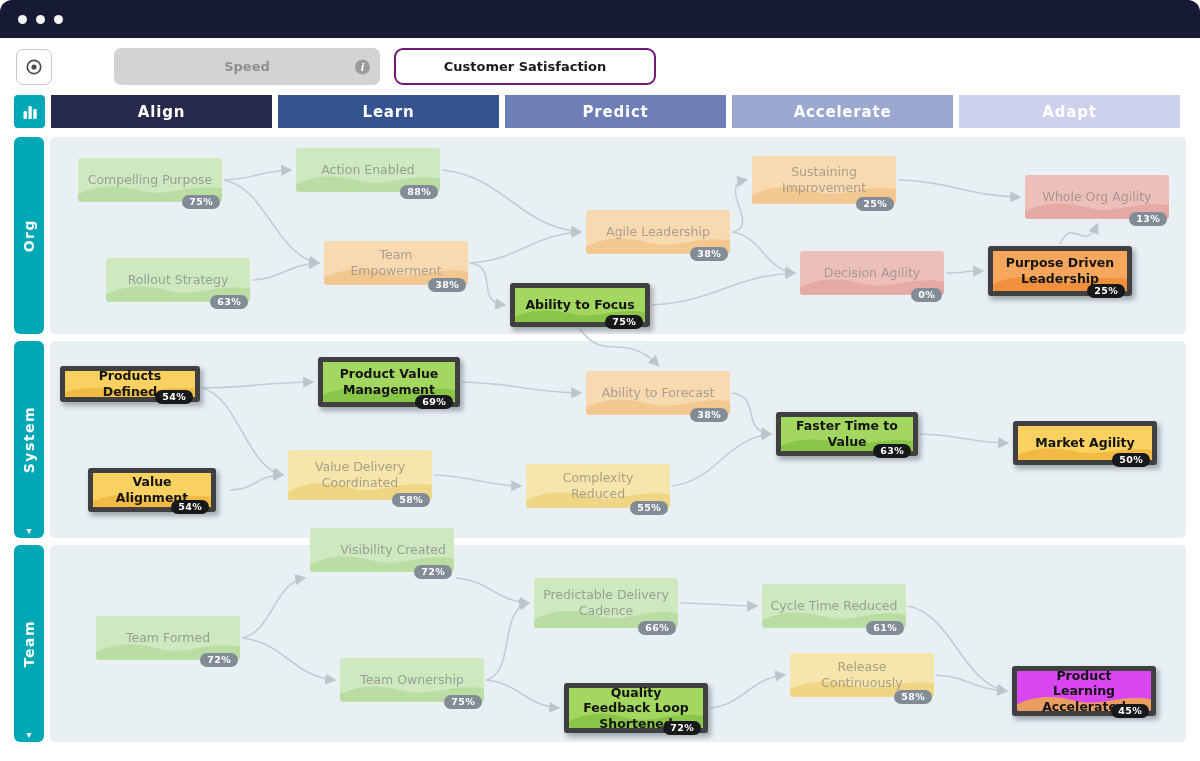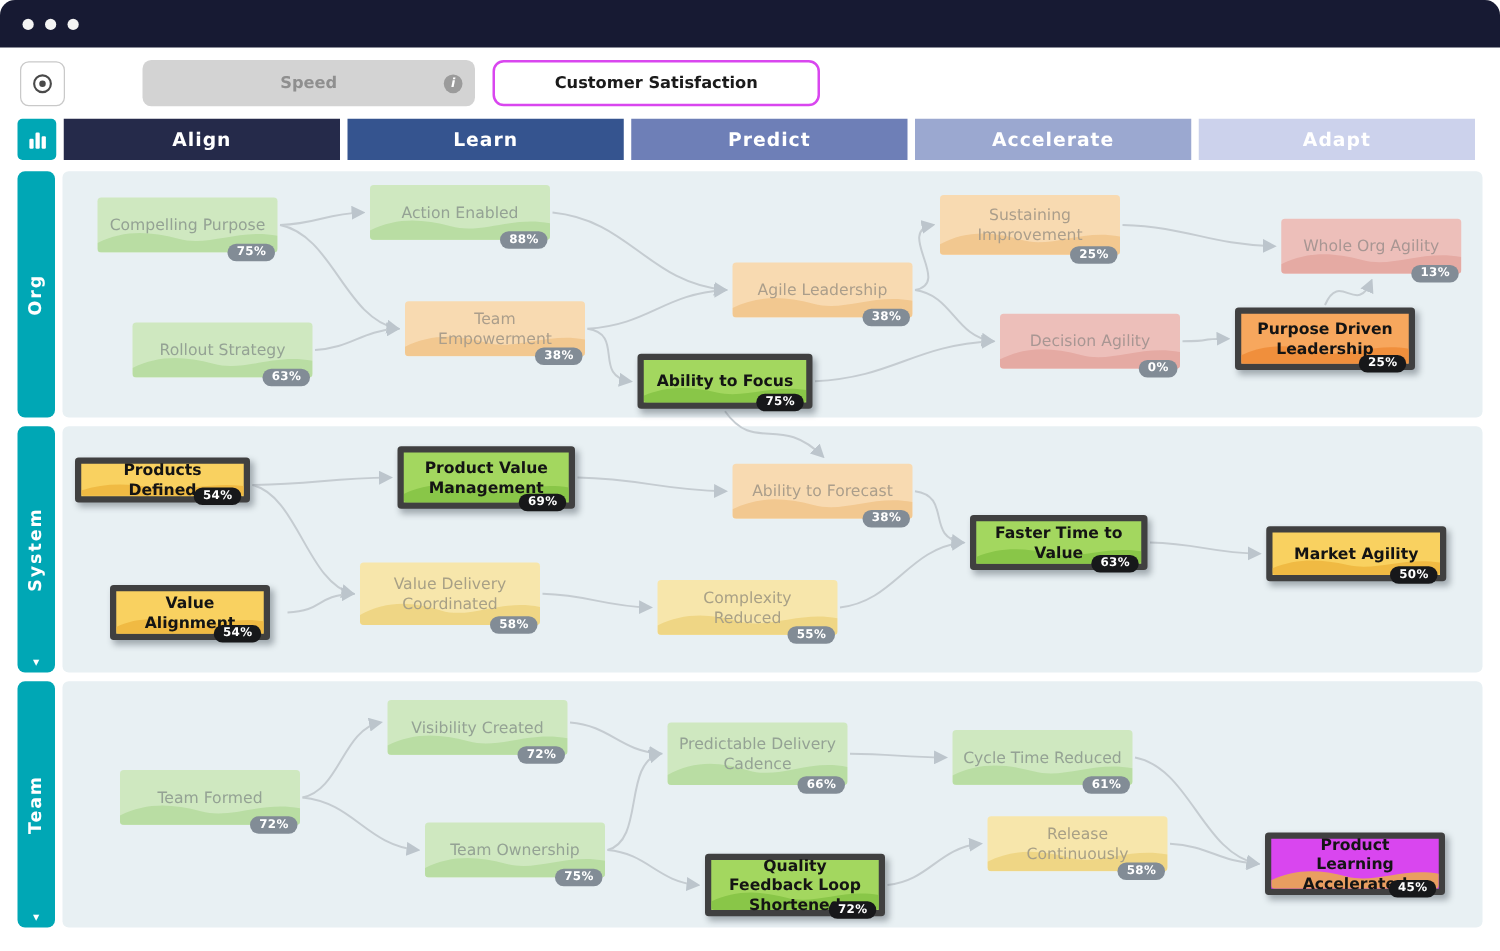--- a/index.html
+++ b/index.html
@@ -13,21 +13,21 @@
 
   
   .toolbar{position:absolute;left:16px;top:48px;display:flex;align-items:center;gap:48px;}
   .focus-btn{width:36px;height:36px;background:#fff;border:1px solid #c9c9c9;border-radius:7px;
     display:flex;align-items:center;justify-content:center;padding:0;cursor:pointer;}
   #metric-tabs{display:flex;align-items:center;}
   .tab{height:37px;display:flex;align-items:center;justify-content:center;font-size:13px;
     font-family:inherit;cursor:pointer;position:relative;}
   .tab-inactive{width:266px;margin-left:14px;background:#d3d3d3;border:none;border-radius:7px;
     color:#8f8f8f;font-weight:600;}
-  .tab-active{width:262px;margin-left:14px;background:#fff;border:2px solid #d946ef;border-radius:9px;
+  .tab-active{width:262px;margin-left:14px;background:#fff;border:2px solid #701a75;border-radius:9px;
     color:#1b1b1b;font-weight:700;}
   .info-badge{position:absolute;right:10px;top:50%;transform:translateY(-50%);width:15px;height:15px;
     border-radius:50%;background:#9b9b9b;color:#fff;font-size:10px;font-style:italic;font-weight:700;
     display:flex;align-items:center;justify-content:center;}
 
   
   .col-row{position:absolute;left:14px;top:95px;display:flex;gap:6px;align-items:stretch;}
   .legend-box{width:31px;height:33px;background:var(--teal,#00a7b5);border-radius:4px;
     display:flex;align-items:center;justify-content:center;}
   .col-header{width:221px;height:33px;color:#fff;font-weight:700;font-size:15px;letter-spacing:.8px;
@@ -275,21 +275,21 @@
         <span class="nlabel">Value Delivery Coordinated</span>
         <span class="badge" style="background: rgb(130, 140, 150);">58%</span>
       </div>
       <div class="node" style="left: 526px; top: 464px; width: 144px; height: 44px; background: rgb(247, 230, 171); color: rgb(168, 160, 134);">
         <svg class="wave" viewBox="0 0 100 24" preserveAspectRatio="none">
           <path d="M0 15 C 14 3 28 3 45 11 C 62 19 78 1 100 8 L 100 24 L 0 24 Z" fill="#eed37c"></path>
         </svg>
         <span class="nlabel">Complexity Reduced</span>
         <span class="badge" style="background: rgb(130, 140, 150);">55%</span>
       </div>
-      <div class="node" style="left: 310px; top: 560px; width: 144px; height: 44px; background: rgb(207, 232, 192); color: rgb(148, 162, 148);">
+      <div class="node" style="left: 310px; top: 528px; width: 144px; height: 44px; background: rgb(207, 232, 192); color: rgb(148, 162, 148); justify-content: flex-end;">
         <svg class="wave" viewBox="0 0 100 24" preserveAspectRatio="none">
           <path d="M0 15 C 14 3 28 3 45 11 C 62 19 78 1 100 8 L 100 24 L 0 24 Z" fill="#b4db9d"></path>
         </svg>
         <span class="nlabel">Visibility Created</span>
         <span class="badge" style="background: rgb(130, 140, 150);">72%</span>
       </div>
       <div class="node" style="left: 96px; top: 616px; width: 144px; height: 44px; background: rgb(207, 232, 192); color: rgb(148, 162, 148);">
         <svg class="wave" viewBox="0 0 100 24" preserveAspectRatio="none">
           <path d="M0 15 C 14 3 28 3 45 11 C 62 19 78 1 100 8 L 100 24 L 0 24 Z" fill="#b4db9d"></path>
         </svg>

